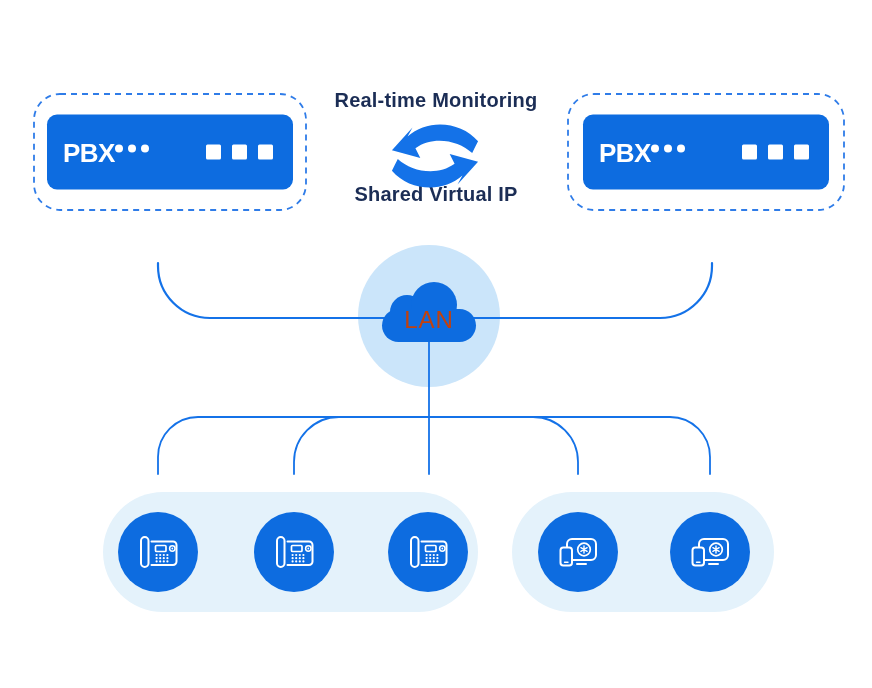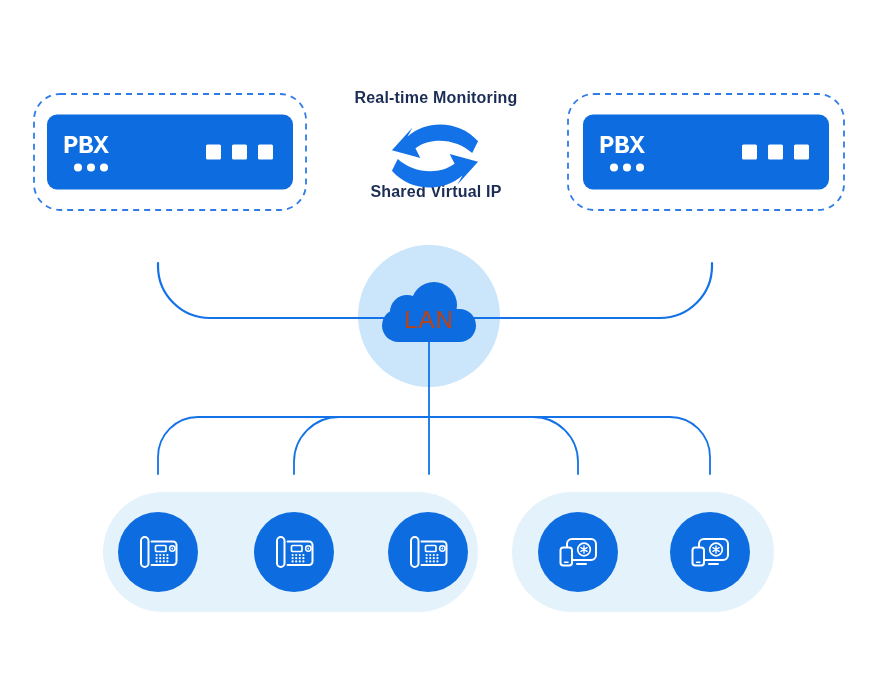--- a/index.html
+++ b/index.html
@@ -2,39 +2,39 @@
 <html><head>
 <meta charset="utf-8">
 <style>
   html,body{margin:0;padding:0;background:#ffffff;}
   .canvas{
     position:relative;width:872px;height:688px;background:#ffffff;overflow:hidden;
     font-family:"Liberation Sans", sans-serif;
   }
   .heading{
     position:absolute;left:0;width:872px;text-align:center;
-    color:#1B2D55;font-size:16px;font-weight:700;letter-spacing:0.2px;
+    color:#1B2D55;font-size:20px;font-weight:700;letter-spacing:0.2px;
   }
   .heading.monitoring{top:89px;}
   .heading.sharedip{top:183px;}
 
   .sync-icon{position:absolute;left:389px;top:116px;width:92px;height:80px;}
 
   
   .pbx-unit{position:absolute;width:274px;height:118px;z-index:3;}
   .pbx-unit.left{left:33px;top:93px;}
   .pbx-unit.right{left:567px;top:93px;width:278px;}
   .pbx-dash{position:absolute;left:0;top:0;width:100%;height:100%;}
   .pbx-box{
     position:absolute;left:50%;top:50%;transform:translate(-50%,-50%);
     width:246px;height:75px;border-radius:10px;background:#0D6CE0;
     display:flex;align-items:center;justify-content:space-between;
     padding:0 20px 0 16px;box-sizing:border-box;
   }
-  .pbx-left-col{display:flex;flex-direction:column;align-items:flex-end;font-family:Liberation Mono, monospace;}
+  .pbx-left-col{display:flex;flex-direction:row;align-items:flex-start;}
   .pbx-label{color:#ffffff;font-size:26px;font-weight:700;letter-spacing:-0.5px;line-height:1;}
   .pbx-dots{display:flex;gap:5px;margin-top:5px;}
   .pbx-dots i{width:8px;height:8px;border-radius:50%;background:#ffffff;display:block;}
   .pbx-squares{display:flex;gap:11px;}
   .pbx-squares b{width:15px;height:15px;border-radius:1.5px;background:#ffffff;display:block;}
 
   
   .lan-halo{position:absolute;left:358px;top:245px;width:142px;height:142px;border-radius:50%;
     background:#CBE5FA;z-index:1;}
   .wires{position:absolute;left:0;top:0;width:872px;height:688px;z-index:2;pointer-events:none;}

